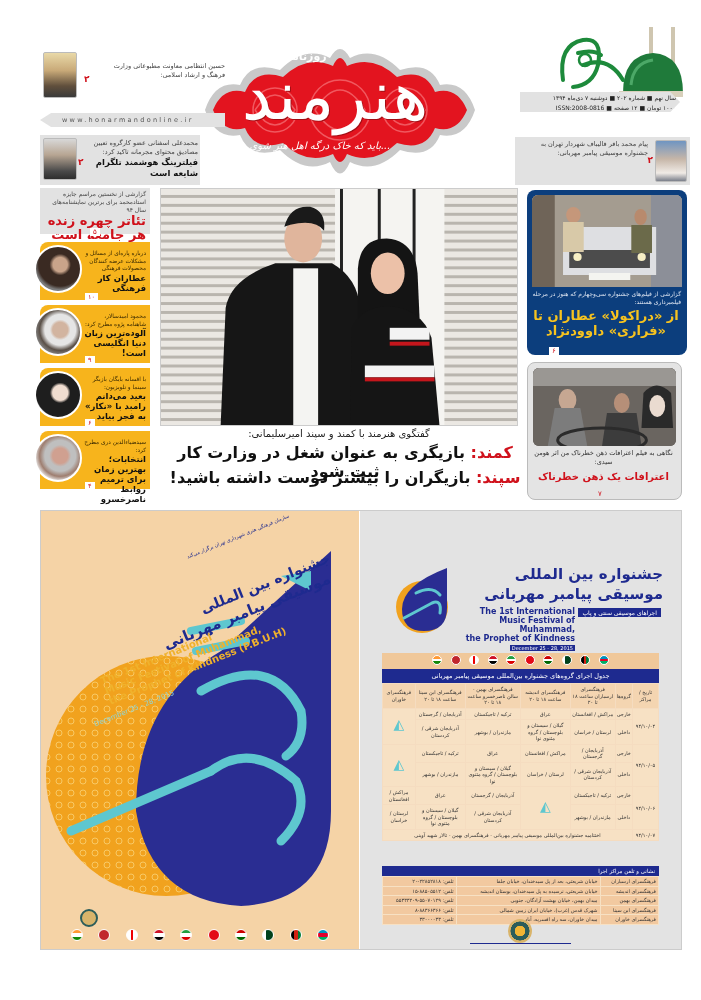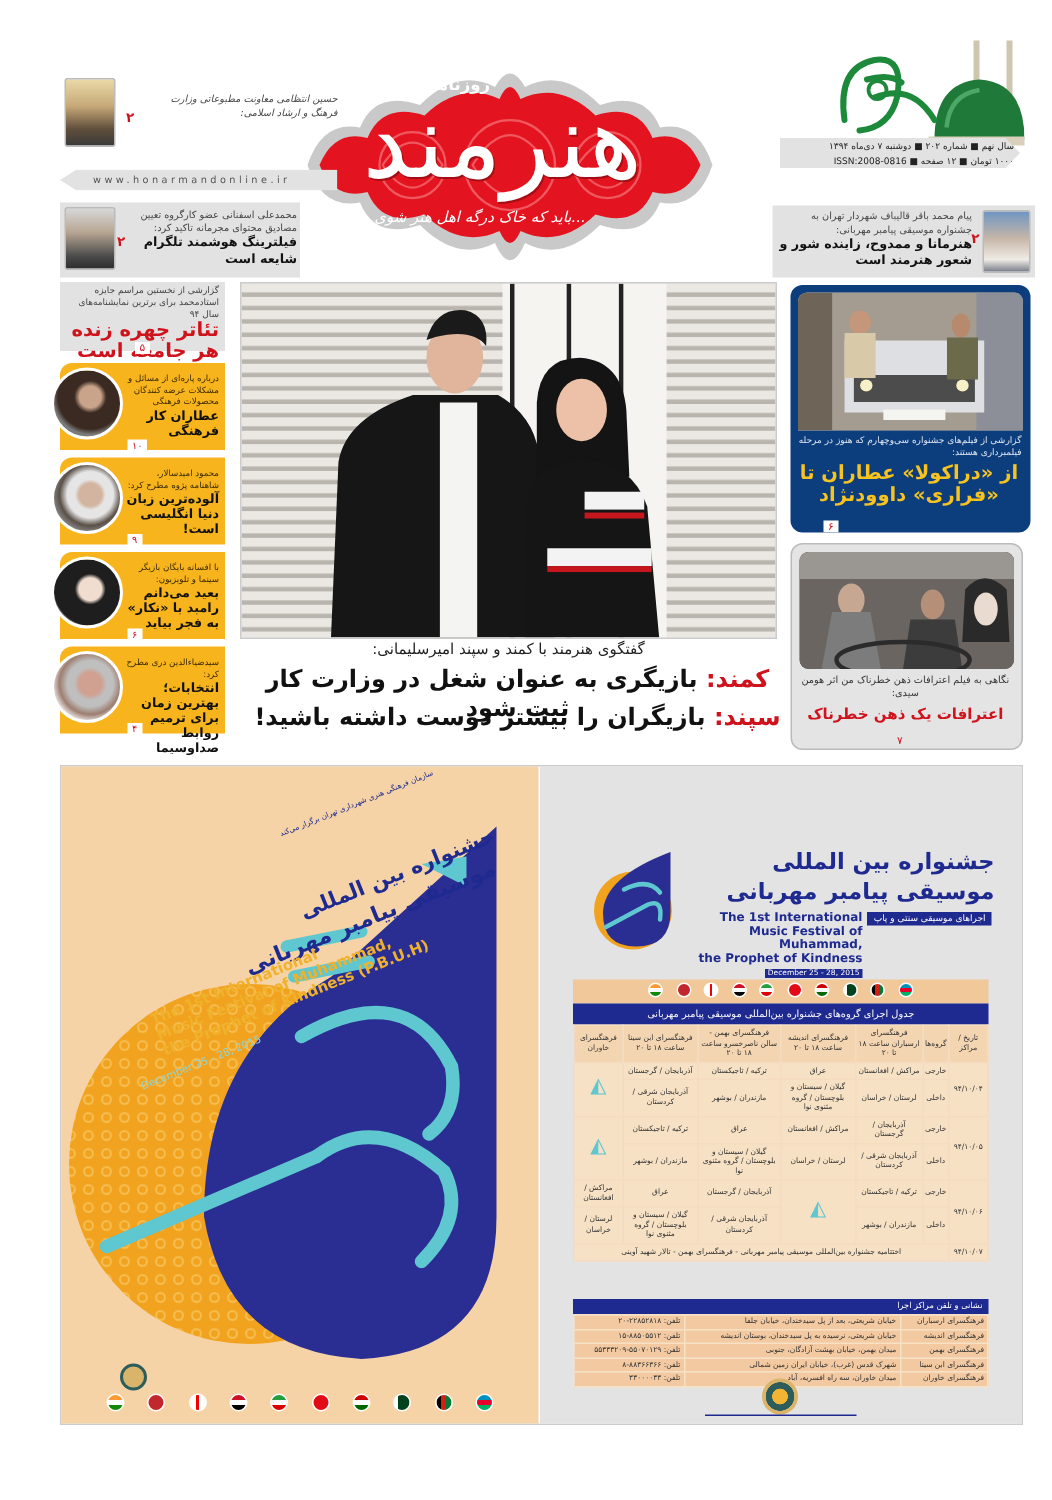--- a/index.html
+++ b/index.html
@@ -25,21 +25,21 @@
 
   
   .teaser-top { width: 185px; height: 58px; }
   .teaser-top .photo { position: absolute; top: 0; width: 34px; height: 46px; border: 1px solid #bbb; background: #ddd; border-radius: 2px; overflow: hidden; }
   .teaser-top .kicker { font-size: 6.5px; color: #444; line-height: 9px; }
   .teaser-top .head { font-size: 8.5px; font-weight: bold; color: #111; line-height: 11px; }
   .teaser-top .pnum { position: absolute; color: #d0121c; font-size: 9px; font-weight: bold; }
 
   .teaser-l1 { left: 40px; top: 52px; }
   .teaser-l1 .photo { left: 3px; }
-  .teaser-l1 .text { position: absolute; left: 55px; right: 0; top: 10px; text-align: right; font-style: italic; }
+  .teaser-l1 .text { position: absolute; left: 55px; right: 0; top: 10px; text-align: right; }
   .teaser-l1 .pnum { left: 44px; top: 22px; }
 
   .teaser-l2 { left: 40px; top: 135px; background: #e2e2e2; height: 50px; width: 160px; }
   .teaser-l2 .photo { left: 3px; top: 3px; }
   .teaser-l2 .text { position: absolute; left: 45px; right: 2px; top: 4px; text-align: right; }
   .teaser-l2 .pnum { left: 38px; top: 22px; }
 
   .teaser-r1 { left: 515px; top: 137px; background: #e2e2e2; width: 175px; height: 48px; }
   .teaser-r1 .photo { right: 3px; top: 3px; width: 32px; height: 42px; }
   .teaser-r1 .text { position: absolute; right: 42px; left: 2px; top: 3px; text-align: right; }
@@ -171,21 +171,20 @@
     <div class="kicker">محمدعلی اسفنانی عضو کارگروه تعیین مصادیق محتوای مجرمانه تاکید کرد:</div>
     <div class="head">فیلترینگ هوشمند تلگرام شایعه است</div>
   </div>
 </div>
 
 <div class="abs teaser-top teaser-r1">
   <div class="photo" style="background: linear-gradient(#6f95c2 0%, #c6b6a8 45%, #f0ebe6 80%, #7a7f8a 100%);"></div>
   <span class="pnum">۲</span>
   <div class="text">
     <div class="kicker">پیام محمد باقر قالیباف شهردار تهران به جشنواره موسیقی پیامبر مهربانی:</div>
-    <div class="head">هنرمانا و ممدوح، زاینده شور و شعور هنرمند است</div>
   </div>
 </div>
 
 <div class="abs theatre-box">
   <div class="kicker">گزارشی از نخستین مراسم جایزه استادمحمد برای برترین نمایشنامه‌های سال ۹۴</div>
   <div class="head">تئاتر چهره زنده هر جامعه است</div>
   <span class="pnum">۵</span>
 </div>
 
 <div class="abs yellow-card" style="top:242px;">
@@ -212,21 +211,21 @@
     <div class="kicker">با افسانه بایگان بازیگر سینما و تلویزیون:</div>
     <div class="head">بعید می‌دانم رامبد با «نکار» به فجر بیاید</div>
   </div>
   <span class="pnum">۶</span>
 </div>
 
 <div class="abs yellow-card" style="top:431px;">
   <div class="circle" style="background: radial-gradient(circle at 55% 45%, #d0a090 0 22%, #bfbfbf 32% 45%, #9e7e70 60%, #efefef 75%);"></div>
   <div class="text">
     <div class="kicker">سیدضیاءالدین دری مطرح کرد:</div>
-    <div class="head">انتخابات؛ بهترین زمان برای ترمیم روابط صداوسیما</div>
+    <div class="head">انتخابات؛ بهترین زمان برای ترمیم روابط ناصرخسرو</div>
   </div>
   <span class="pnum">۴</span>
 </div>
 
 <div class="abs main-photo">
   <svg viewBox="0 0 358 238" preserveAspectRatio="none">
     <defs>
       <pattern id="shutter" width="10" height="9" patternUnits="userSpaceOnUse">
         <rect width="10" height="9" fill="#ebe8e3"></rect>
         <rect y="6" width="10" height="3" fill="#b9b5ae"></rect>

